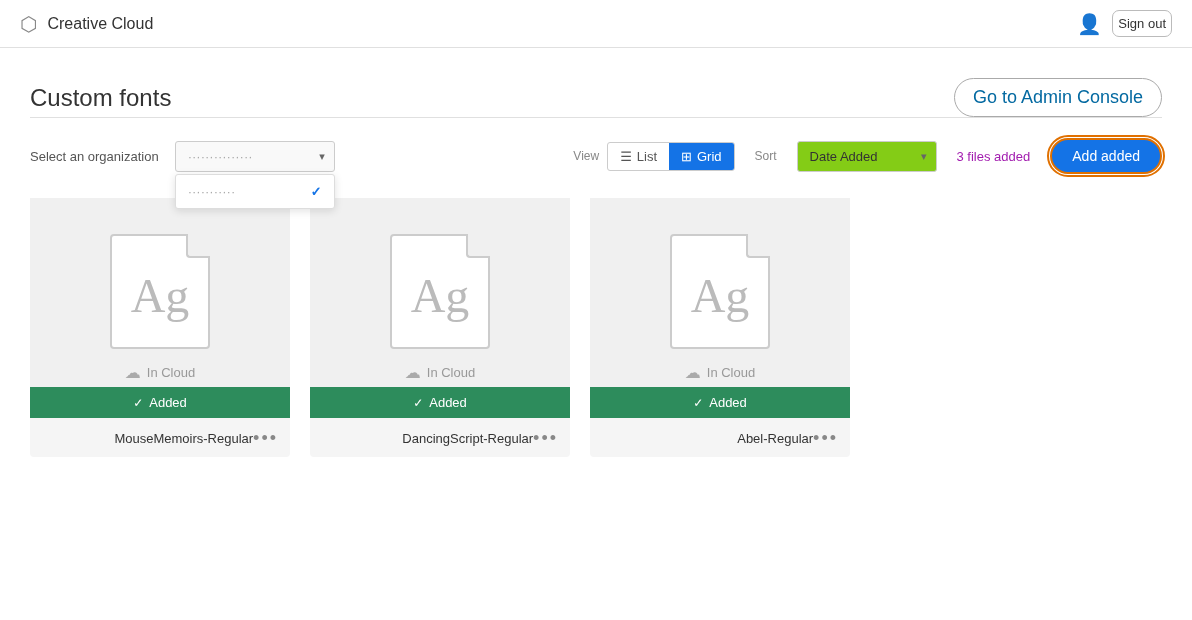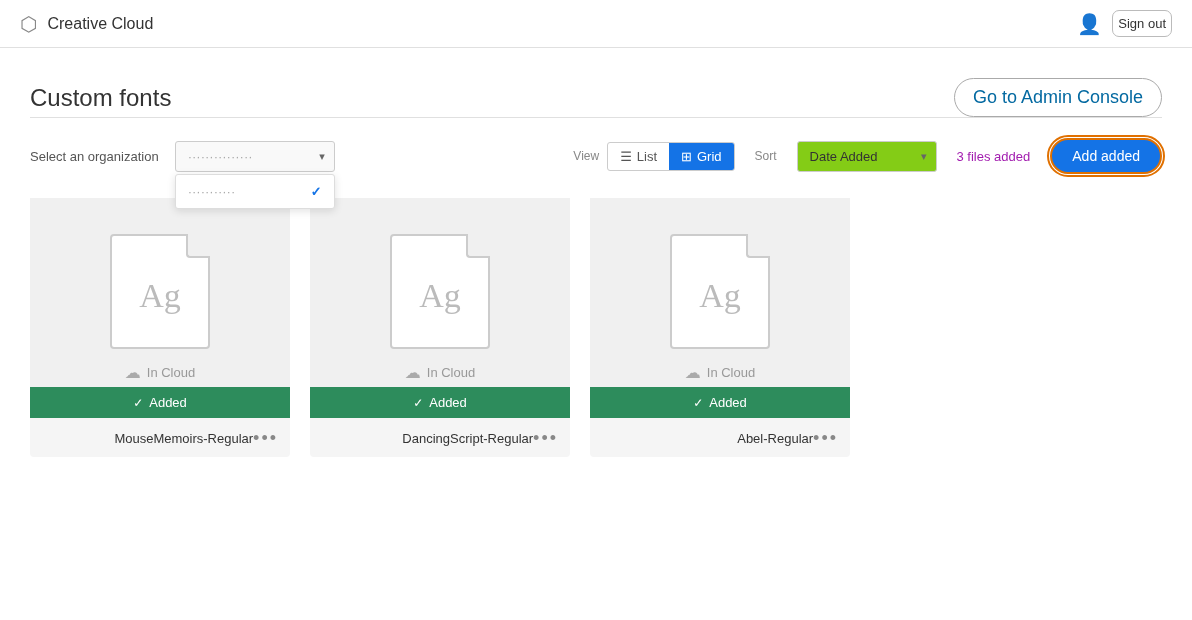--- a/index.html
+++ b/index.html
@@ -108,21 +108,21 @@
       width: 100px; height: 115px; background: #fff;
       border: 2px solid #ccc; border-radius: 4px 12px 4px 4px; position: relative;
     }
     .font-icon::before {
       content: ''; position: absolute; top: -2px; right: -2px;
       width: 22px; height: 22px; background: #f0f0f0;
       border-left: 2px solid #ccc; border-bottom: 2px solid #ccc;
       border-radius: 0 0 0 4px;
     }
     .font-icon-text {
-      font-size: 34px; font-weight: 300; color: #bbb; font-family: Georgia, serif;
+      font-size: 48px; font-weight: 300; color: #bbb; font-family: Georgia, serif;
       margin-top: 8px;
     }
     .font-cloud-status {
       display: flex; align-items: center; gap: 6px; margin-top: 14px;
       font-size: 13px; color: #999;
     }
     .cloud-icon { font-size: 16px; color: #aaa; }
 
     .added-badge {
       position: absolute; bottom: 0; left: 0; right: 0;

